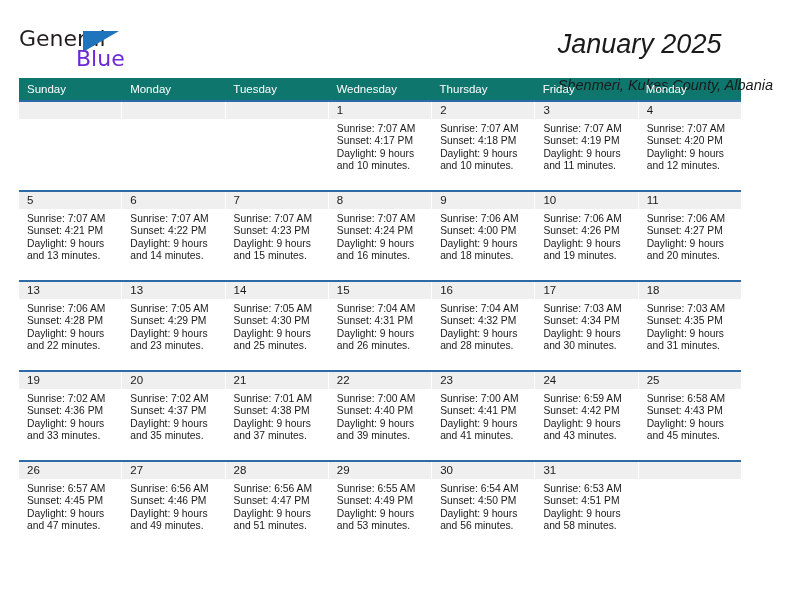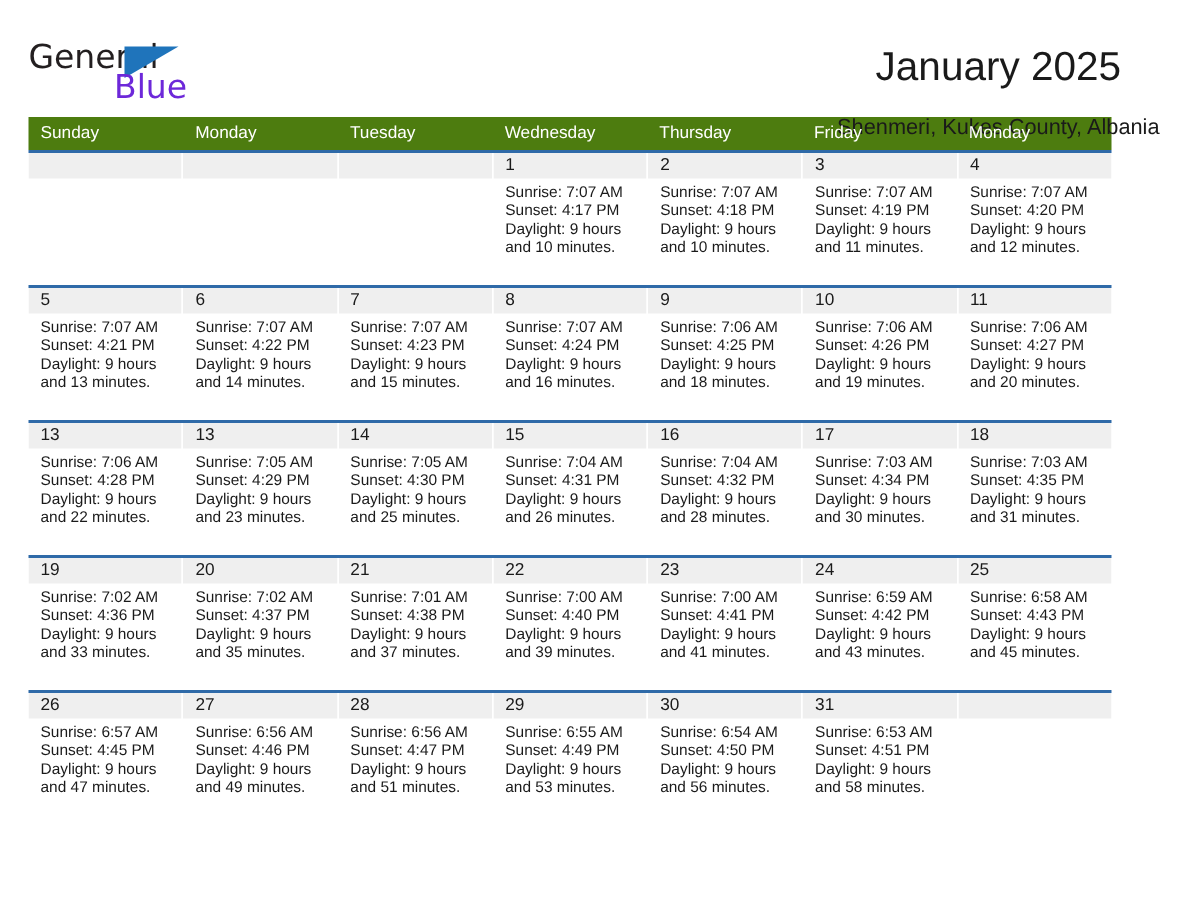--- a/index.html
+++ b/index.html
@@ -58,22 +58,23 @@
   .logo-triangle {
     position: absolute;
     left: 64px;
     top: 3px;
     width: 0;
     height: 0;
     border-left: 36px solid #1f74bb;
     border-bottom: 21px solid transparent;
   }
   .titles {
-    text-align: center;
+    text-align: left;
     padding-top: 2px;
+    font-style: italic;
   }
   .month-title {
     font-size: 27px;
     color: #1a1a1a;
     line-height: 1.05;
     white-space: nowrap;
   }
   .location-title {
     font-size: 14.5px;
     color: #1a1a1a;
@@ -81,21 +82,21 @@
     white-space: nowrap;
   }
 
   
   .calendar {
     margin-top: 6px;
     width: 722px;
   }
   .weekday-row {
     display: flex;
-    background: #4d7c0f;
+    background: #0f766e;
   }
   .weekday {
     flex: 1 1 0;
     box-sizing: border-box;
     color: #ffffff;
     font-size: 11.5px;
     padding: 5px 0 5px 8px;
     height: 22px;
     line-height: 12px;
     white-space: nowrap;
@@ -246,21 +247,21 @@
               <div>Sunrise: 7:07 AM</div>
               <div>Sunset: 4:24 PM</div>
               <div>Daylight: 9 hours</div>
               <div>and 16 minutes.</div>
             </div>
           </div>
           <div class="day-cell">
             <div class="day-number">9</div>
             <div class="day-info">
               <div>Sunrise: 7:06 AM</div>
-              <div>Sunset: 4:25 PM</div>
+              <div>Sunset: 4:00 PM</div>
               <div>Daylight: 9 hours</div>
               <div>and 18 minutes.</div>
             </div>
           </div>
           <div class="day-cell">
             <div class="day-number">10</div>
             <div class="day-info">
               <div>Sunrise: 7:06 AM</div>
               <div>Sunset: 4:26 PM</div>
               <div>Daylight: 9 hours</div>

